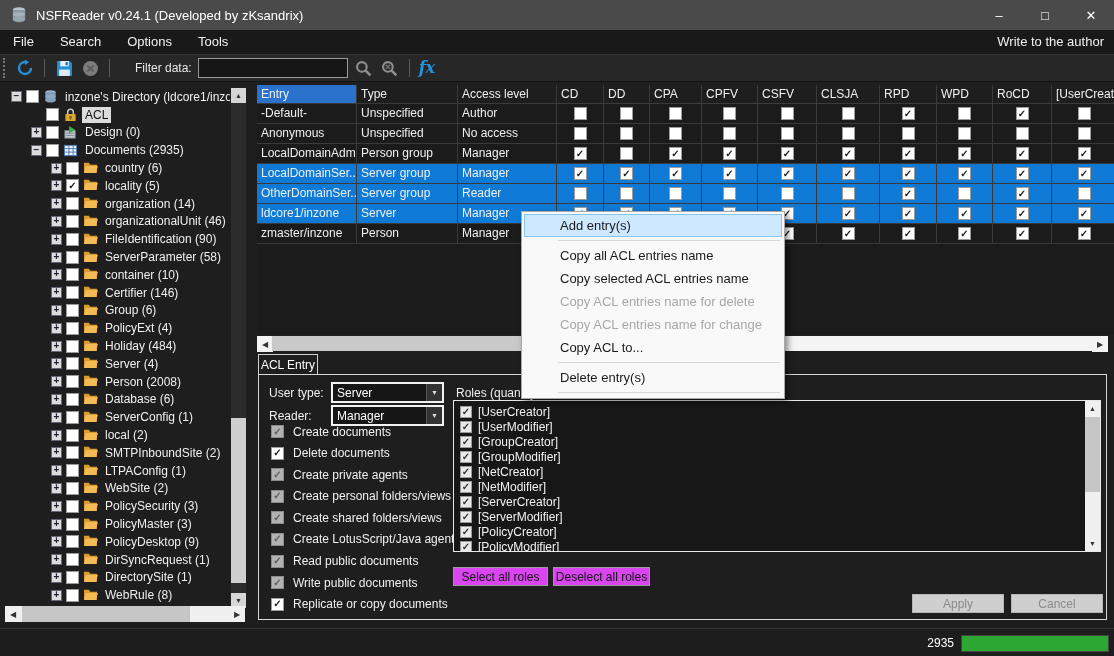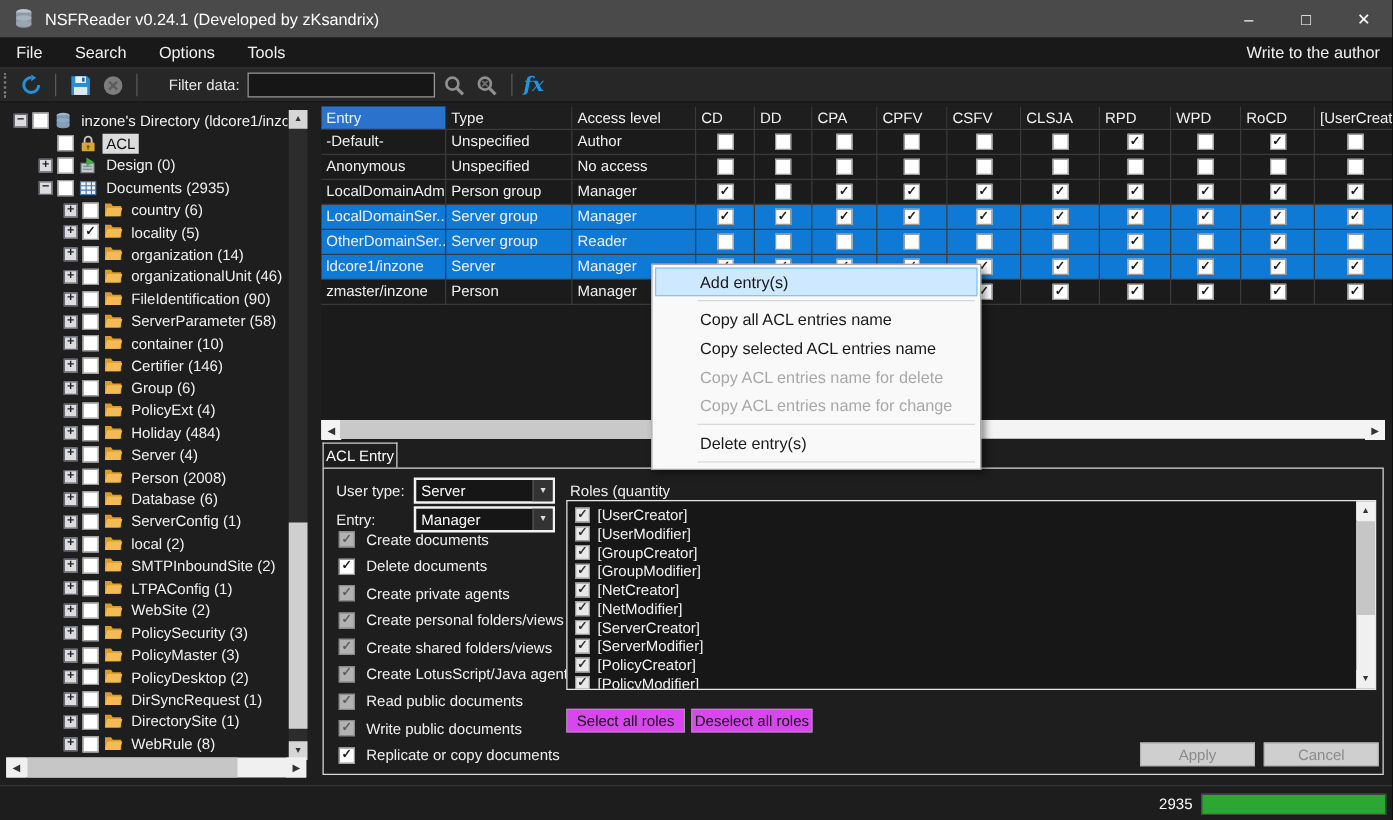--- a/index.html
+++ b/index.html
@@ -470,21 +470,21 @@
       </div>
       <div class="tree-row" style="padding-left: 46px;">
         <span class="exp">+</span>
         <span class="cb"></span>
         <span class="ticon">
           <svg viewBox="0 0 16 14" width="15" height="13">
             <path d="M1 2h5.2l1.5 2H15v9H1z" fill="#da9c2f"></path>
             <path d="M2.8 5.5H16L13.6 13H1z" fill="#f2bb55"></path>
           </svg>
         </span>
-        <span class="tree-label">PolicyDesktop (2)</span>
+        <span class="tree-label">PolicyDesktop (9)</span>
       </div>
       <div class="tree-row" style="padding-left: 46px;">
         <span class="exp">+</span>
         <span class="cb"></span>
         <span class="ticon">
           <svg viewBox="0 0 16 14" width="15" height="13">
             <path d="M1 2h5.2l1.5 2H15v9H1z" fill="#da9c2f"></path>
             <path d="M2.8 5.5H16L13.6 13H1z" fill="#f2bb55"></path>
           </svg>
         </span>
@@ -795,21 +795,21 @@
     <span class="hbtn" style="right:0;background:#f4f4f4;">▶</span>
   </div>
 
   <div class="acl-tab">ACL Entry</div>
   <div class="acl-panel">
     <span class="plabel" style="left:10px;top:11px;">User type:</span>
     <div class="combo" style="left:72px;top:7px;">
       <span class="val">Server</span>
       <span class="drop">▼</span>
     </div>
-    <span class="plabel" style="left:10px;top:34px;">Entry:</span>
+    <span class="plabel" style="left:10px;top:34px;">Reader:</span>
     <div class="combo" style="left:72px;top:30px;">
       <span class="val">Manager</span>
       <span class="drop">▼</span>
     </div>
 
     <div class="perm-list" id="perm-list">
         <div class="perm-row">
           <span class="cb dis">✓</span>
           <span class="lbl">Create documents</span>
         </div>
@@ -902,20 +902,21 @@
     <span class="btn disabled" style="left:752px;top:219px;width:92px;">Cancel</span>
   </div>
 
   <div class="ctx-menu" id="ctx-menu">
       <div class="ctx-item highlighted">Add entry(s)</div>
       <div class="ctx-sep"></div>
       <div class="ctx-item">Copy all ACL entries name</div>
       <div class="ctx-item">Copy selected ACL entries name</div>
       <div class="ctx-item disabled">Copy ACL entries name for delete</div>
       <div class="ctx-item disabled">Copy ACL entries name for change</div>
+      <div class="ctx-item">Copy ACL to...</div>
       <div class="ctx-sep"></div>
       <div class="ctx-item">Delete entry(s)</div>
       <div class="ctx-sep"></div>
     </div>
 
   <div class="statusbar">
     <span class="status-count">2935</span>
     <span class="progress"></span>
   </div>
 

